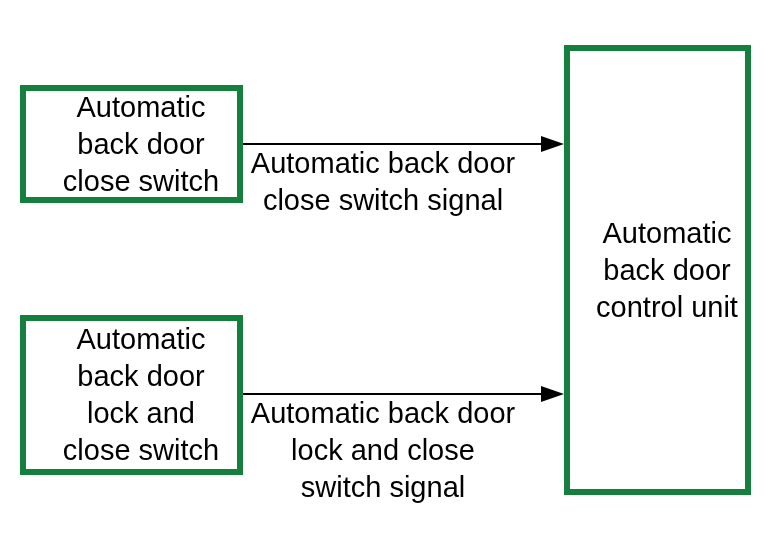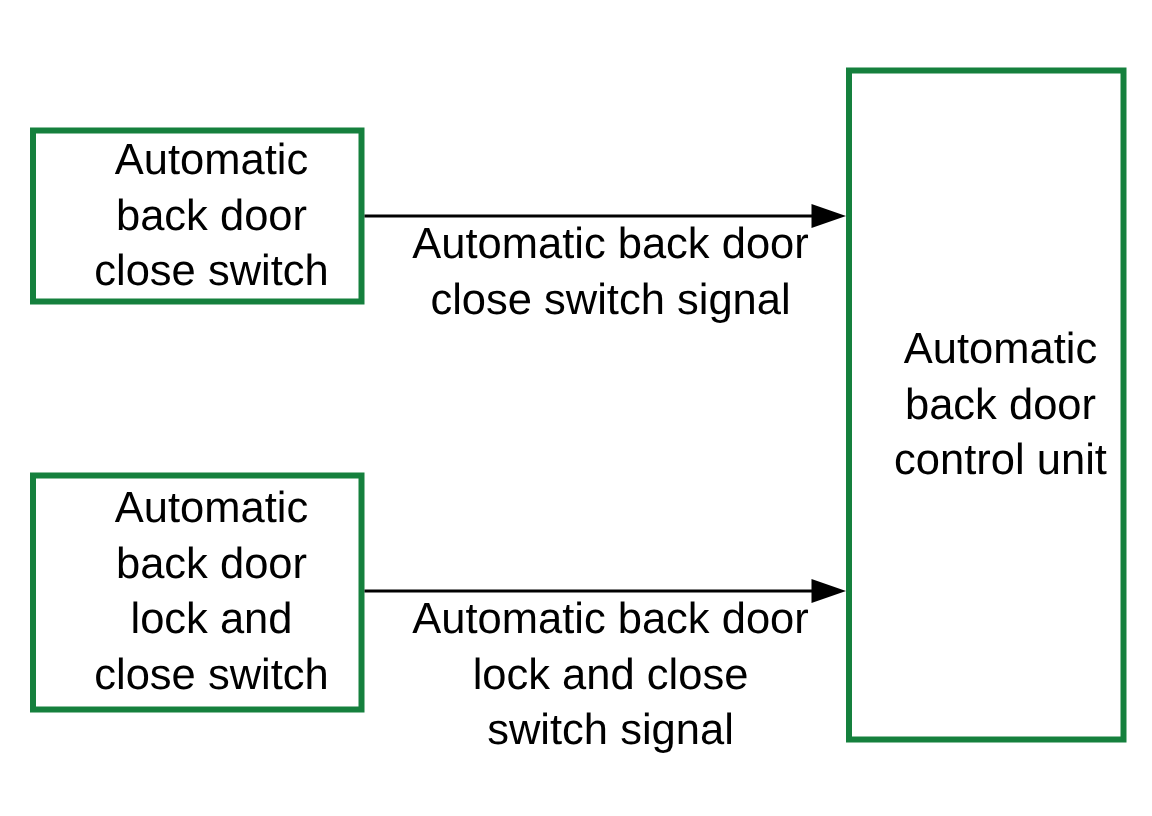--- a/index.html
+++ b/index.html
@@ -8,21 +8,21 @@
     position: relative;
     width: 768px;
     height: 544px;
     background: #ffffff;
     font-family: "Liberation Sans", "DejaVu Sans", sans-serif;
     color: #000000;
     overflow: hidden;
   }
   .node {
     position: absolute;
-    border: 4px solid #15803d;
+    border: 6px solid #15803d;
     background: #ffffff;
     display: flex;
     align-items: center;
     justify-content: center;
     text-align: center;
     padding-left: 19px;
   }
   .node-label, .arrow-label {
     font-size: 29px;
     line-height: 37px;
@@ -48,21 +48,21 @@
     border-left: 23px solid #000000;
     border-top: 8px solid transparent;
     border-bottom: 8px solid transparent;
     left: 541px;
   }
   .arrow-head.a1 { top: 136px; }
   .arrow-head.a2 { top: 386px; }
 
   .arrow-label {
     position: absolute;
-    left: 261px;
+    left: 237px;
     width: 292px;
     text-align: center;
   }
   .arrow-label.l1 { top: 145px; }
   .arrow-label.l2 { top: 395px; }
 </style>
 </head>
 <body>
 
 <div class="canvas">

